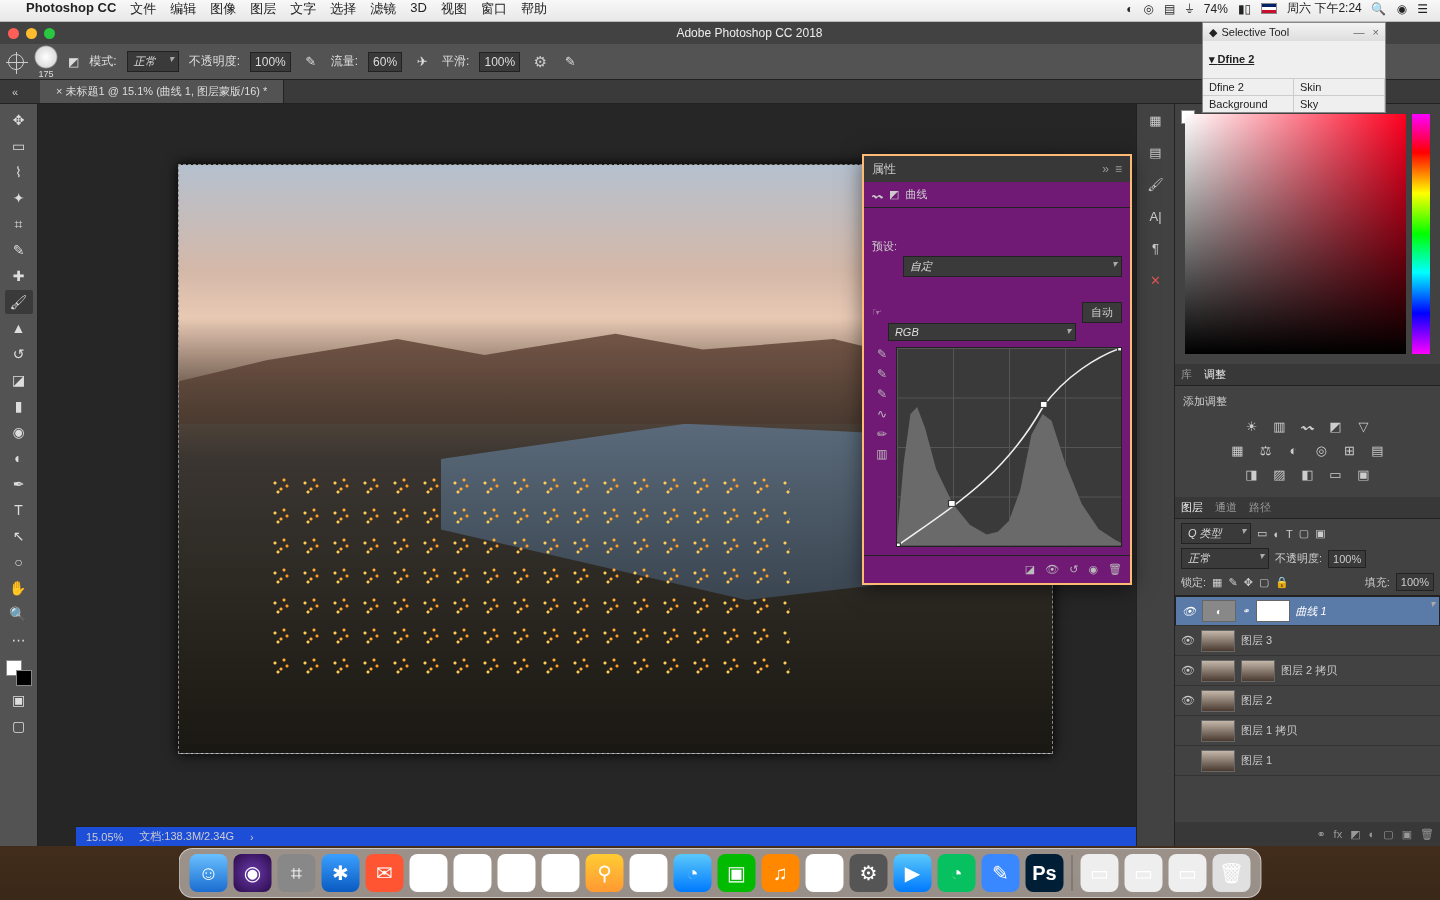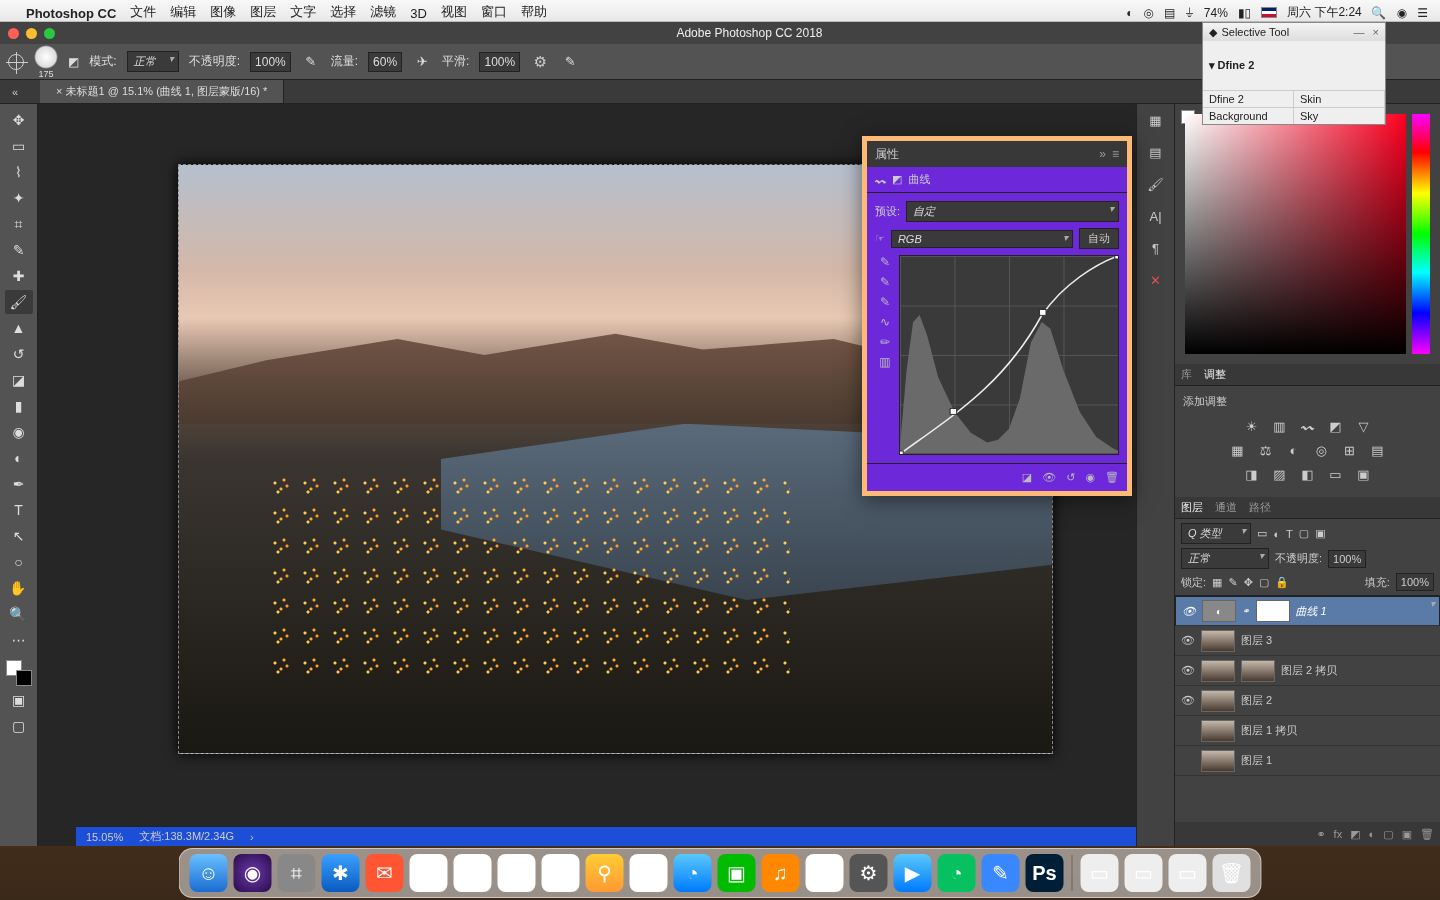--- a/index.html
+++ b/index.html
@@ -1,19 +1,19 @@
 <!DOCTYPE html>
 <html><head>
 <meta charset="utf-8">
 <style>
 * { margin: 0; padding: 0; box-sizing: border-box; font-family: -apple-system, "Helvetica Neue", Arial, sans-serif; }
 body { width: 1440px; height: 900px; background: #2a2a2a; overflow: hidden; position: relative; font-size: 11px; color: #ccc; }
 
 
-.menubar { position: absolute; top: 0; left: 0; right: 0; height: 22px; background: linear-gradient(#f8f8f8,#e8e8e8); display: flex; align-items: flex-end; padding: 0 12px; font-size: 13px; color: #222; border-bottom: 1px solid #bbb; z-index: 100; }
+.menubar { position: absolute; top: 0; left: 0; right: 0; height: 22px; background: linear-gradient(#f8f8f8,#e8e8e8); display: flex; align-items: flex-start; padding: 0 12px; font-size: 13px; color: #222; border-bottom: 1px solid #bbb; z-index: 100; }
 .menubar .apple { font-size: 14px; margin-right: 14px; }
 .menubar .appname { font-weight: 700; margin-right: 14px; }
 .menubar .mitem { margin-right: 14px; }
 .menubar .right { margin-left: auto; display: flex; align-items: center; gap: 10px; }
 .menubar .right span { font-size: 12px; }
 .flag { display:inline-block; width:16px; height:11px; background:linear-gradient(#012169 33%,#fff 33%,#fff 66%,#c8102e 66%); border:1px solid #888;}
 
 
 .window { position: absolute; top: 22px; left: 0; right: 0; bottom: 54px; background: #323232; display: flex; flex-direction: column; }
 .titlebar { height: 22px; background: #424242; display: flex; align-items: center; padding: 8px 8px; font-size: 12px; color: #ccc; }
@@ -84,45 +84,45 @@
 .layer-list { flex: 1; overflow-y: auto; }
 .layer { display: flex; align-items: center; height: 30px; padding: 0 6px; gap: 6px; border-bottom: 1px solid #333; font-size:11px;}
 .layer.sel { background: #5a7aa8; color:#fff;}
 .eye { width: 14px; text-align: center; }
 .thumb { width: 34px; height: 22px; background: linear-gradient(#c4b8aa,#4a3a30); border:1px solid #666;}
 .thumb.white{background:#fff;}
 .thumb.adj{background:#888;display:flex;align-items:center;justify-content:center;font-size:10px;}
 .layers-footer{height:24px;background:#383838;display:flex;align-items:center;justify-content:flex-end;padding:0 6px;gap:8px;color:#999;font-size:11px;}
 
 
-.prop-panel { position: absolute; top: 114px; right: 308px; width: 270px; background: #6d28d9; border: 5px solid #fdba74; box-shadow: 0 4px 20px rgba(0,0,0,.5); z-index: 50; }
+.prop-panel { position: absolute; top: 132px; right: 308px; width: 270px; background: #701a75; border: 2px solid #fdba74; box-shadow: 0 4px 20px rgba(0,0,0,.5); z-index: 50; }
 .prop-header { height: 26px; display: flex; align-items: center; padding: 0 8px; font-size: 12px; background:#383838;}
 .prop-header .collapse{margin-left:auto;color:#999;}
 .prop-sub { height: 26px; display: flex; align-items: center; padding: 0 8px; gap: 6px; font-size: 11px; border-bottom:1px solid #222;}
 .prop-body { padding: 8px; }
 .prop-row { display: flex; align-items: center; gap: 6px; margin-bottom: 6px; font-size: 11px; }
-.prop-row .sel{flex:1;}
+.prop-row .sel{flex:1;margin-top:40px;}
 .curve-area { display: flex; gap: 4px; }
 .curve-tools { width: 20px; display: flex; flex-direction: column; gap: 6px; align-items:center;}
 .curve-tools span{font-size:12px;color:#bbb;}
 .curve-box { flex: 1; height: 200px; background: #3a3a3a; border: 1px solid #222; position: relative; }
 .curve-box::before{content:"";position:absolute;inset:0;background-image:linear-gradient(#555 1px,transparent 1px),linear-gradient(90deg,#555 1px,transparent 1px);background-size:25% 25%;}
 .histo{position:absolute;bottom:0;left:0;right:0;height:70%;}
 .histo svg{ width:100%; height:100%; }
 .curve-line{position:absolute;inset:0;}
 .curve-line svg{width:100%;height:100%;}
 .prop-footer{height:28px;display:flex;align-items:center;justify-content:flex-end;gap:10px;padding:0 8px;color:#bbb;border-top:1px solid #222;}
 
 
 .seltool { position: absolute; top: 22px; right: 54px; width: 184px; background: #efefef; border: 1px solid #888; font-size: 11px; color: #222; z-index: 60; }
 .seltool .st-title { height: 18px; background: linear-gradient(#f4f4f4,#ddd); padding: 2px 6px; display:flex; align-items:center; gap:4px;}
 .seltool .st-title .mini{margin-left:auto;color:#666;}
 .seltool .st-row { display: flex; padding: 0; border-top:1px solid #ccc;}
 .seltool .st-cell { flex: 1; padding: 2px 6px; border-right:1px solid #ccc;}
-.seltool .st-sub { padding: 18px 6px; font-weight:700;}
+.seltool .st-sub { padding: 12px 6px; font-weight:700;text-decoration:underline;}
 
 
 .dock { position: absolute; bottom: 2px; left: 50%; transform: translateX(-50%); height: 50px; background: rgba(230,230,230,.55); border-radius: 14px; padding: 4px 10px; display: flex; align-items: center; gap: 6px; backdrop-filter: blur(6px); border:1px solid rgba(255,255,255,.5);}
 .dock .dicon { width: 38px; height: 38px; border-radius: 8px; display:flex; align-items:center; justify-content:center; font-size:20px; color:#fff;}
 .dock .sep{width:1px;height:36px;background:rgba(0,0,0,.3);margin:0 2px;}
 .d1{background:linear-gradient(#6ac0ff,#1a6dd0);} .d2{background:radial-gradient(#6a3aaa,#2a0a4a);}
 .d3{background:#888;} .d4{background:linear-gradient(#3aa0ff,#0a5ac0);} .d5{background:#ff5533;}
 .d6{background:#fff;color:#333;} .d7{background:#fff;color:#d33;} .d8{background:linear-gradient(#ffcc33,#ff9933);} .d10{background:linear-gradient(#5ac8fa,#007aff);} .d11{background:#0b0;}
 .d12{background:#f80;} .d13{background:#fff;} .d14{background:#555;} .d15{background:#07c160;}
 .d16{background:#3a88ff;} .d17{background:#001e36;color:#31a8ff;font-weight:700;font-size:14px;}

